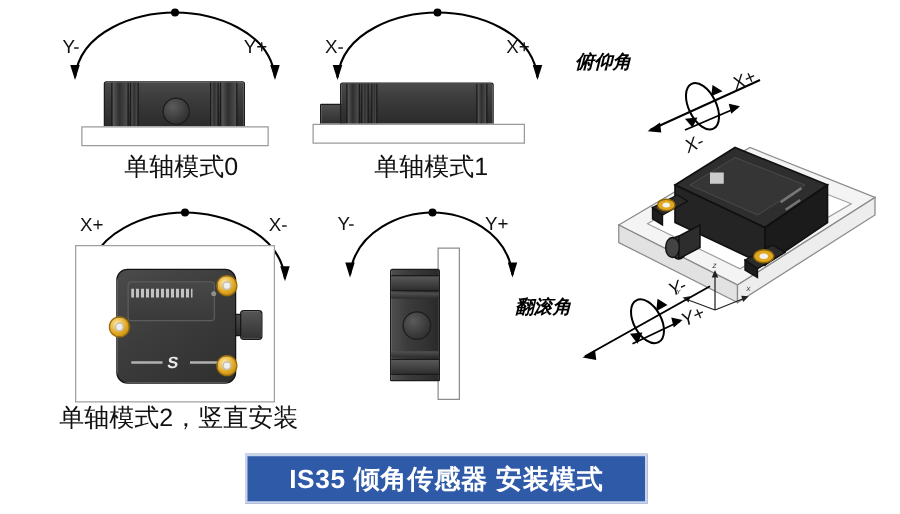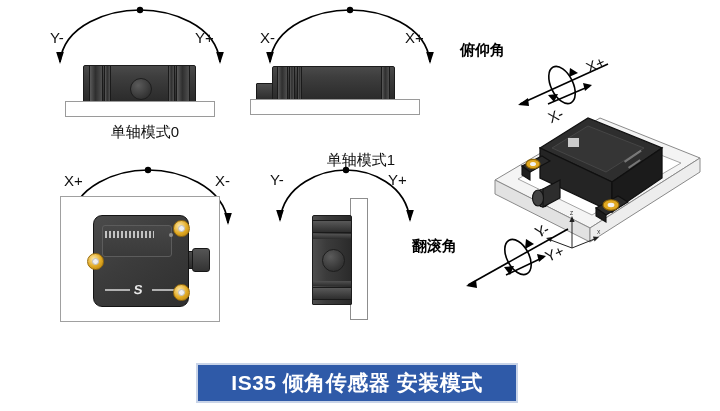--- a/index.html
+++ b/index.html
@@ -11,21 +11,21 @@
   }
   .stage{position:absolute;inset:0;}
   .abs{position:absolute;}
 
   
   .axis-label{
     font-size:15px;font-weight:400;color:#111;letter-spacing:0;
     white-space:nowrap;line-height:1;
   }
   .caption{
-    font-size:15px;color:#111;white-space:nowrap;line-height:1;
+    font-size:20px;color:#111;white-space:nowrap;line-height:1;
     text-align:center;
   }
   .ang-label{
     font-size:15px;font-weight:700;color:#000;white-space:nowrap;line-height:1;
   }
   .tiny-axis{font-size:5px;color:#222;white-space:nowrap;line-height:1;}
 
   
   .plate{
     background:#ffffff;border:1px solid #9a9a9a;box-sizing:border-box;
@@ -163,21 +163,21 @@
 
     <div class="abs sensor-side" style="left:22px;top:62px;width:123px;height:34px;">
       <div class="rib" style="left:4px;width:9px;"></div>
       <div class="rib" style="left:16px;width:4px;"></div>
       <div class="rib" style="left:24px;width:3px;"></div>
       <div class="rib" style="right:4px;width:7px;"></div>
     </div>
 
     <div class="abs plate" style="left:0px;top:95px;width:170px;height:16px;"></div>
 
-    <div class="abs caption" style="left:16px;top:120px;width:190px;margin-top:28px;">单轴模式1</div>
+    <div class="abs caption" style="left:0;top:120px;width:190px;">单轴模式1</div>
   </div>
 
   <div class="abs" style="left:40px;top:165px;width:240px;height:175px;">
 
     <svg class="abs" style="left:18px;top:0px;" width="180" height="62" viewBox="0 0 180 62">
       <path d="M12,58 C16,20 60,5 90,5 C120,5 166,20 170,58" fill="none" stroke="#000" stroke-width="1.7"></path>
       <circle cx="90" cy="5" r="3.2" fill="#000"></circle>
       <path d="M12,60 L8.2,48 L15.8,48 Z" fill="#000"></path>
       <path d="M170,60 L166.2,48 L173.8,48 Z" fill="#000"></path>
     </svg>
@@ -196,20 +196,21 @@
       <div class="led"></div>
       <div class="logo-line" style="left:12%;bottom:17%;width:26%;"></div>
       <div class="logo-line" style="right:12%;bottom:17%;width:26%;"></div>
       <div class="logo-mark" style="left:43%;bottom:11%;">S</div>
     </div>
 
     <div class="abs screw" style="left:133px;top:55px;width:17px;height:17px;"></div>
     <div class="abs screw" style="left:47px;top:88px;width:17px;height:17px;"></div>
     <div class="abs screw" style="left:133px;top:119px;width:17px;height:17px;"></div>
 
+    <div class="abs caption" style="left:0;top:160px;width:206px;">单轴模式2，竖直安装</div>
   </div>
 
   <div class="abs" style="left:270px;top:160px;width:210px;height:180px;">
 
     <svg class="abs" style="left:0px;top:6px;" width="150" height="58" viewBox="0 0 150 58">
       <path d="M10,54 C14,18 52,4 76,4 C100,4 136,18 140,54" fill="none" stroke="#000" stroke-width="1.7"></path>
       <circle cx="76" cy="4" r="3.2" fill="#000"></circle>
       <path d="M10,56 L6.2,44 L13.8,44 Z" fill="#000"></path>
       <path d="M140,56 L136.2,44 L143.8,44 Z" fill="#000"></path>
     </svg>
@@ -229,21 +230,21 @@
       <div class="abs" style="left:0;right:0;bottom:18px;height:5px;
                   background:linear-gradient(180deg,#525252,#2d2d2d);"></div>
       <div class="abs" style="left:0;right:0;bottom:4px;height:11px;
                   background:linear-gradient(180deg,#595959,#2e2e2e);
                   border-top:1px solid #1a1a1a;border-bottom:1px solid #1a1a1a;"></div>
       <div class="boss" style="left:9px;top:33px;width:21px;height:21px;"></div>
     </div>
 
   </div>
 
-  <div class="abs" style="left:400px;top:30px;width:320px;height:300px;">
+  <div class="abs" style="left:400px;top:30px;width:320px;height:300px;font-style:italic;">
 
     <svg class="abs" style="left:0;top:0;" width="320" height="260" viewBox="0 0 320 260">
 
       <polygon points="95,150 200,88 300,128 190,198" fill="#f4f4f4" stroke="#8a8a8a" stroke-width="1"></polygon>
 
       <polygon points="95,150 190,198 190,212 95,164" fill="#e2e2e2" stroke="#8a8a8a" stroke-width="1"></polygon>
 
       <polygon points="190,198 300,128 300,142 190,212" fill="#ededed" stroke="#8a8a8a" stroke-width="1"></polygon>
 
       <polygon points="118,149 200,101 281,133 192,185" fill="#ffffff" stroke="#9b9b9b" stroke-width="0.9"></polygon>

